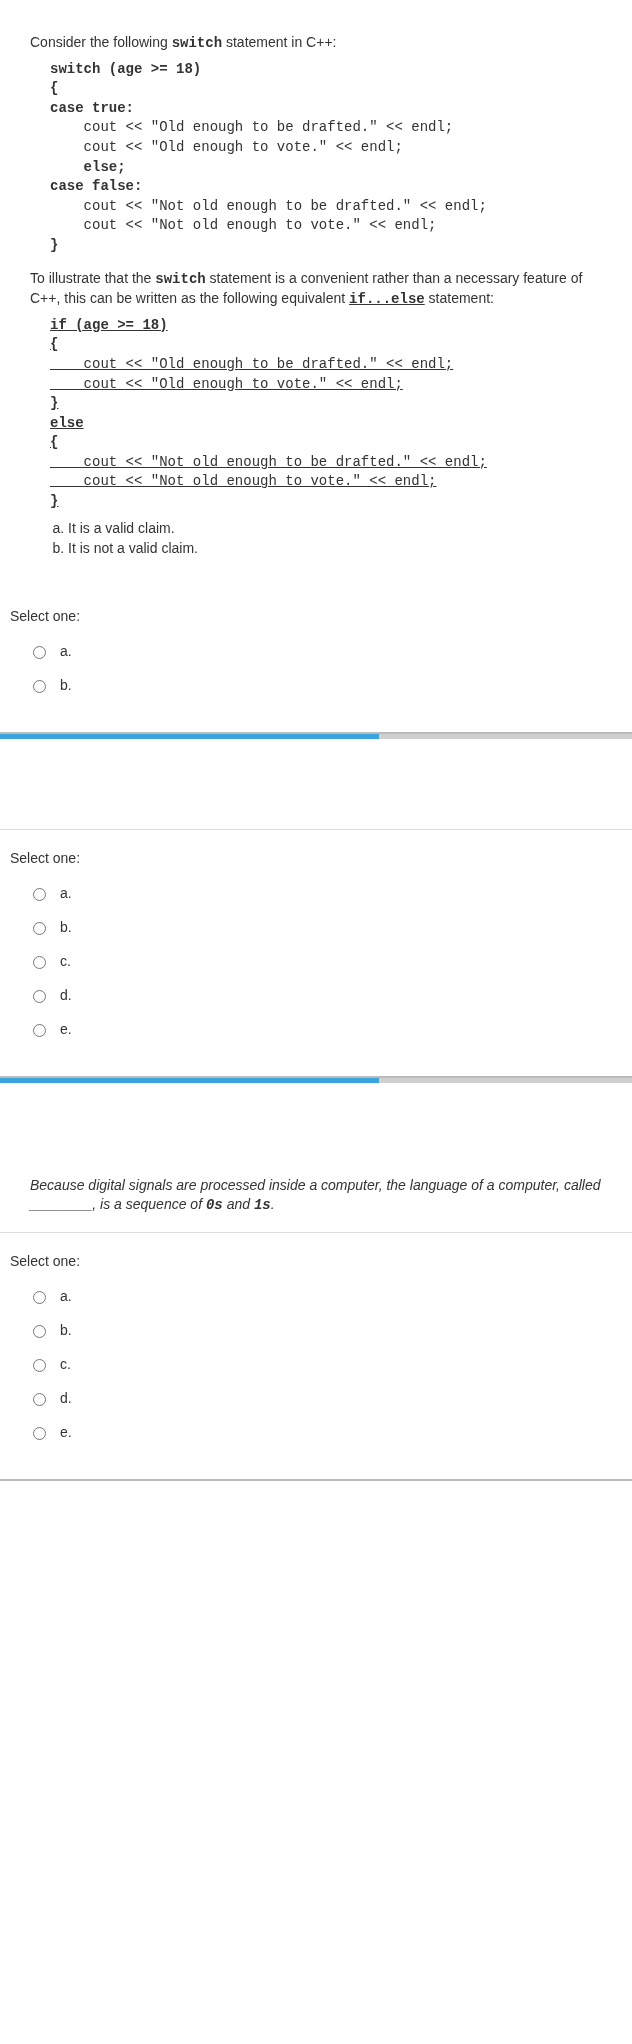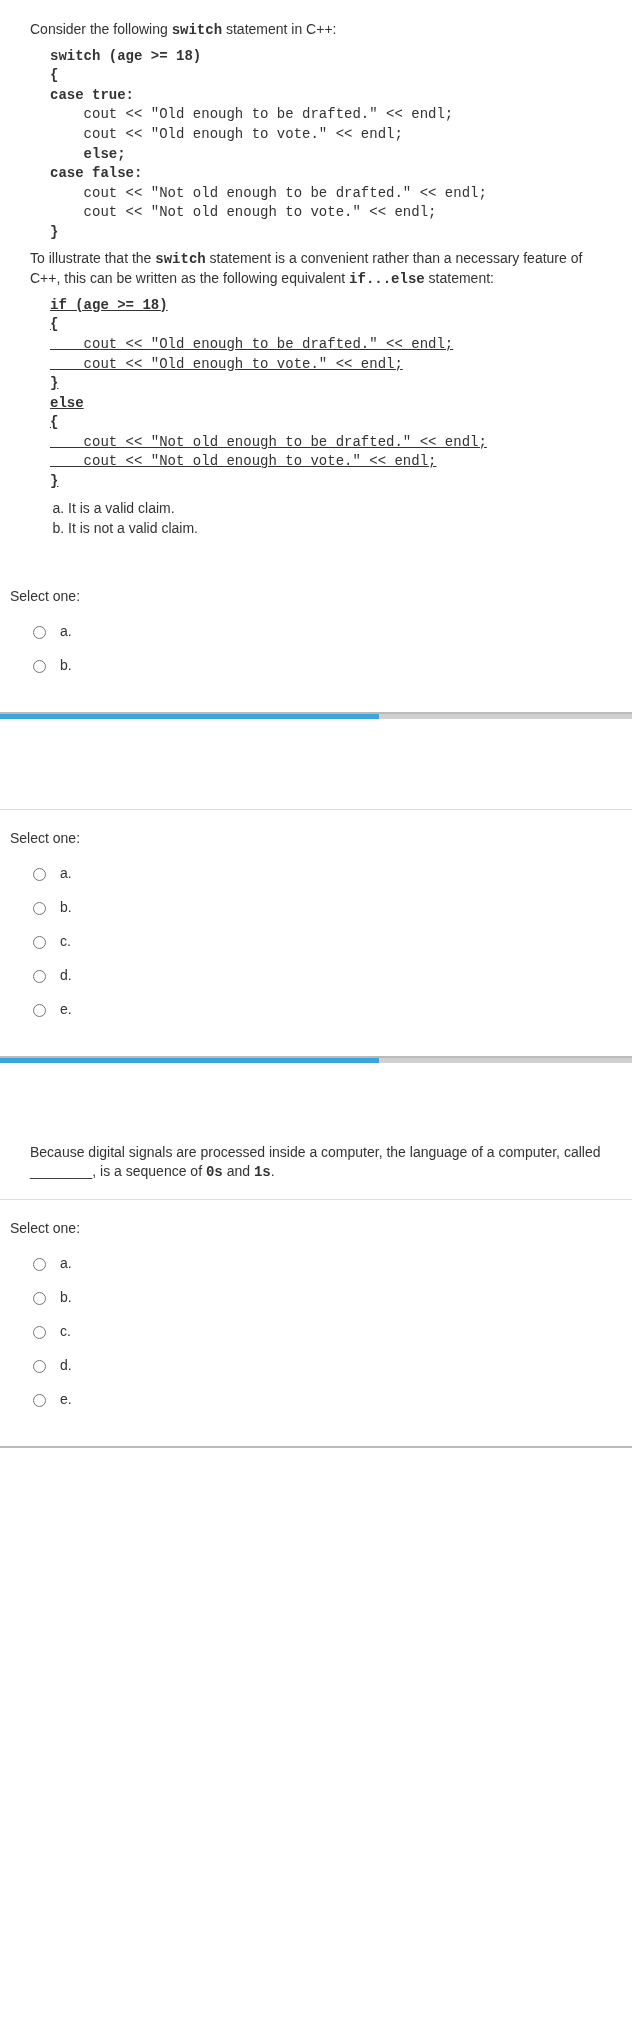--- a/index.html
+++ b/index.html
@@ -8,21 +8,21 @@
     font-family: Arial, Helvetica, sans-serif;
     font-size: 14px;
     color: #333;
     background: #fff;
     width: 632px;
   }
   .question-block {
     padding: 20px 30px 30px 30px;
     border-bottom: 2px solid #ccc;
   }
-  .q-text { margin-bottom: 6px; line-height: 1.4; }
+  .q-text { margin-bottom: 6px; line-height: 1.4; margin-top: 13px; }
   .code {
     font-family: "Courier New", monospace;
     white-space: pre;
     line-height: 1.4;
     margin: 2px 0 6px 0;
   }
   .bold { font-weight: bold; }
   .ol-answers {
     list-style: lower-alpha;
     padding-left: 38px;
@@ -69,21 +69,21 @@
 <span class="bold">{</span>
 <span class="bold">case true:</span>
 <span>    cout &lt;&lt; "Old enough to be drafted." &lt;&lt; endl;</span>
 <span>    cout &lt;&lt; "Old enough to vote." &lt;&lt; endl;</span>
 <span class="bold">    else;</span>
 <span class="bold">case false:</span>
 <span>    cout &lt;&lt; "Not old enough to be drafted." &lt;&lt; endl;</span>
 <span>    cout &lt;&lt; "Not old enough to vote." &lt;&lt; endl;</span>
 <span class="bold">}</span></div>
   <div class="q-text">
-    <span>To illustrate that the </span><span class="code bold" style="display:inline;white-space:normal;">switch</span><span> statement is a convenient rather than a necessary feature of C++, this can be written as the following equivalent </span><span class="code bold" style="display:inline;white-space:normal;">if...else</span><span> statement:</span>
+    <span>To illustrate that the </span><span class="code bold" style="display:inline;white-space:normal;">switch</span><span> statement is a convenient rather than a necessary feature of C++, this can be written as the following equivalent </span><span class="code bold" style="display:inline;white-space:normal;text-decoration:underline;">if...else</span><span> statement:</span>
   </div>
   <div class="code" style="padding-left:20px;text-decoration:underline;"><span class="bold">if (age &gt;= 18)</span>
 <span class="bold">{</span>
 <span>    cout &lt;&lt; "Old enough to be drafted." &lt;&lt; endl;</span>
 <span>    cout &lt;&lt; "Old enough to vote." &lt;&lt; endl;</span>
 <span class="bold">}</span>
 <span class="bold">else</span>
 <span class="bold">{</span>
 <span>    cout &lt;&lt; "Not old enough to be drafted." &lt;&lt; endl;</span>
 <span>    cout &lt;&lt; "Not old enough to vote." &lt;&lt; endl;</span>
@@ -140,21 +140,21 @@
     <input type="radio" name="q2" style="">
     <span>e.</span>
   </div>
 </div>
 
 <hr class="sep-strong">
 <hr class="progress">
 
 <div class="spacer"></div>
 
-<div class="question-block" style="border-bottom:none;padding-bottom:10px;">
+<div class="question-block" style="border-bottom:none;padding-bottom:10px;font-style:italic;">
   <div class="q-text">
     <span>Because digital signals are processed inside a computer, the language of a computer, called </span><span>________</span><span>, is a sequence of </span><span class="code bold" style="display:inline;white-space:normal;">0s</span><span> and </span><span class="code bold" style="display:inline;white-space:normal;">1s</span><span>.</span>
   </div>
 </div>
 
 <hr class="sep">
 
 <div class="select-block">
   <div class="select-label">Select one:</div>
   <div class="radio-row">

